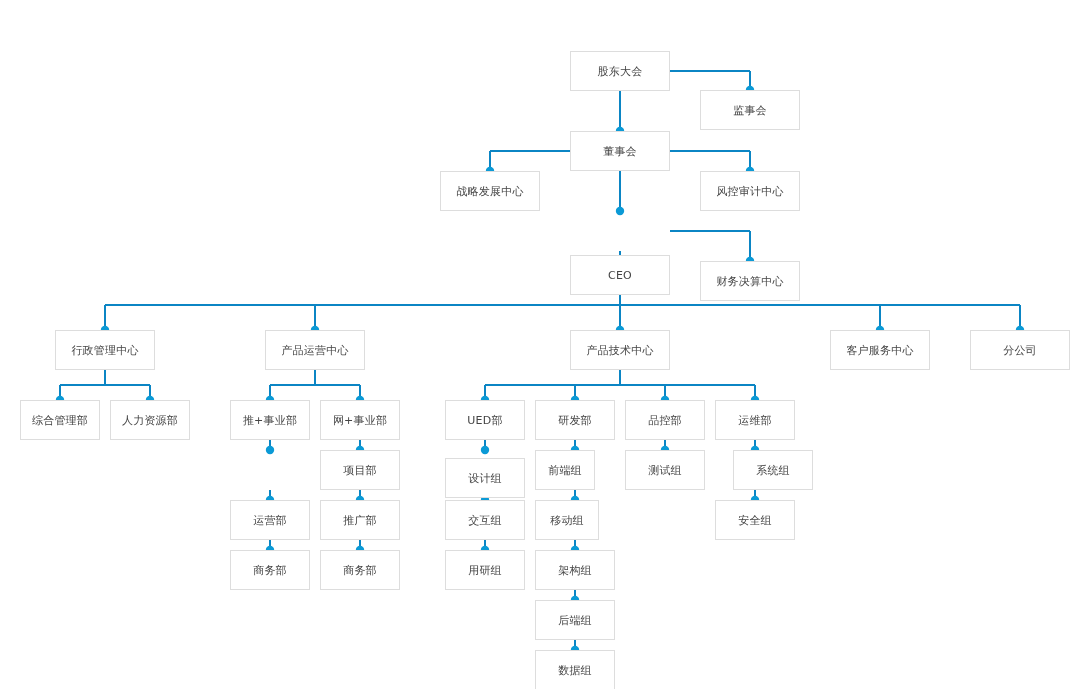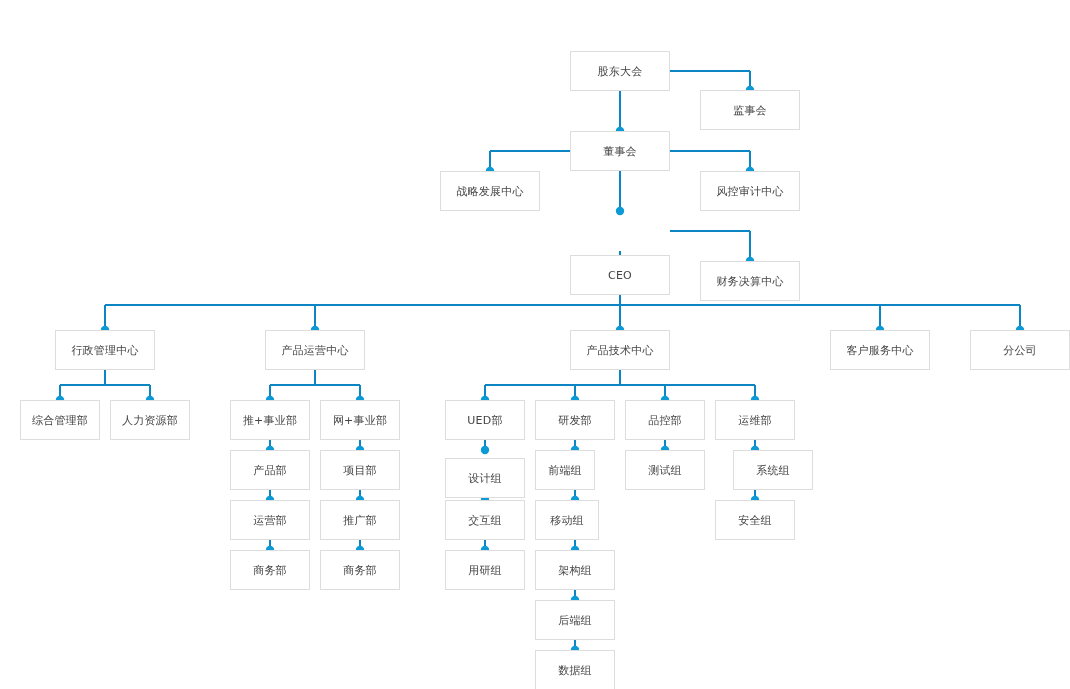--- a/index.html
+++ b/index.html
@@ -181,23 +181,20 @@
       </div>
       <div class="node" style="left: 20px; top: 400px; width: 80px; height: 40px;">
         <span class="node-label">综合管理部</span>
       </div>
       <div class="node" style="left: 110px; top: 400px; width: 80px; height: 40px;">
         <span class="node-label">人力资源部</span>
       </div>
       <div class="node" style="left: 230px; top: 400px; width: 80px; height: 40px;">
         <span class="node-label">推+事业部</span>
       </div>
-      <div class="node" style="left: 230px; top: 450px; width: 80px; height: 40px;">
-        <span class="node-label">产品部</span>
-      </div>
       <div class="node" style="left: 230px; top: 500px; width: 80px; height: 40px;">
         <span class="node-label">运营部</span>
       </div>
       <div class="node" style="left: 230px; top: 550px; width: 80px; height: 40px;">
         <span class="node-label">商务部</span>
       </div>
       <div class="node" style="left: 320px; top: 400px; width: 80px; height: 40px;">
         <span class="node-label">网+事业部</span>
       </div>
       <div class="node" style="left: 320px; top: 450px; width: 80px; height: 40px;">

